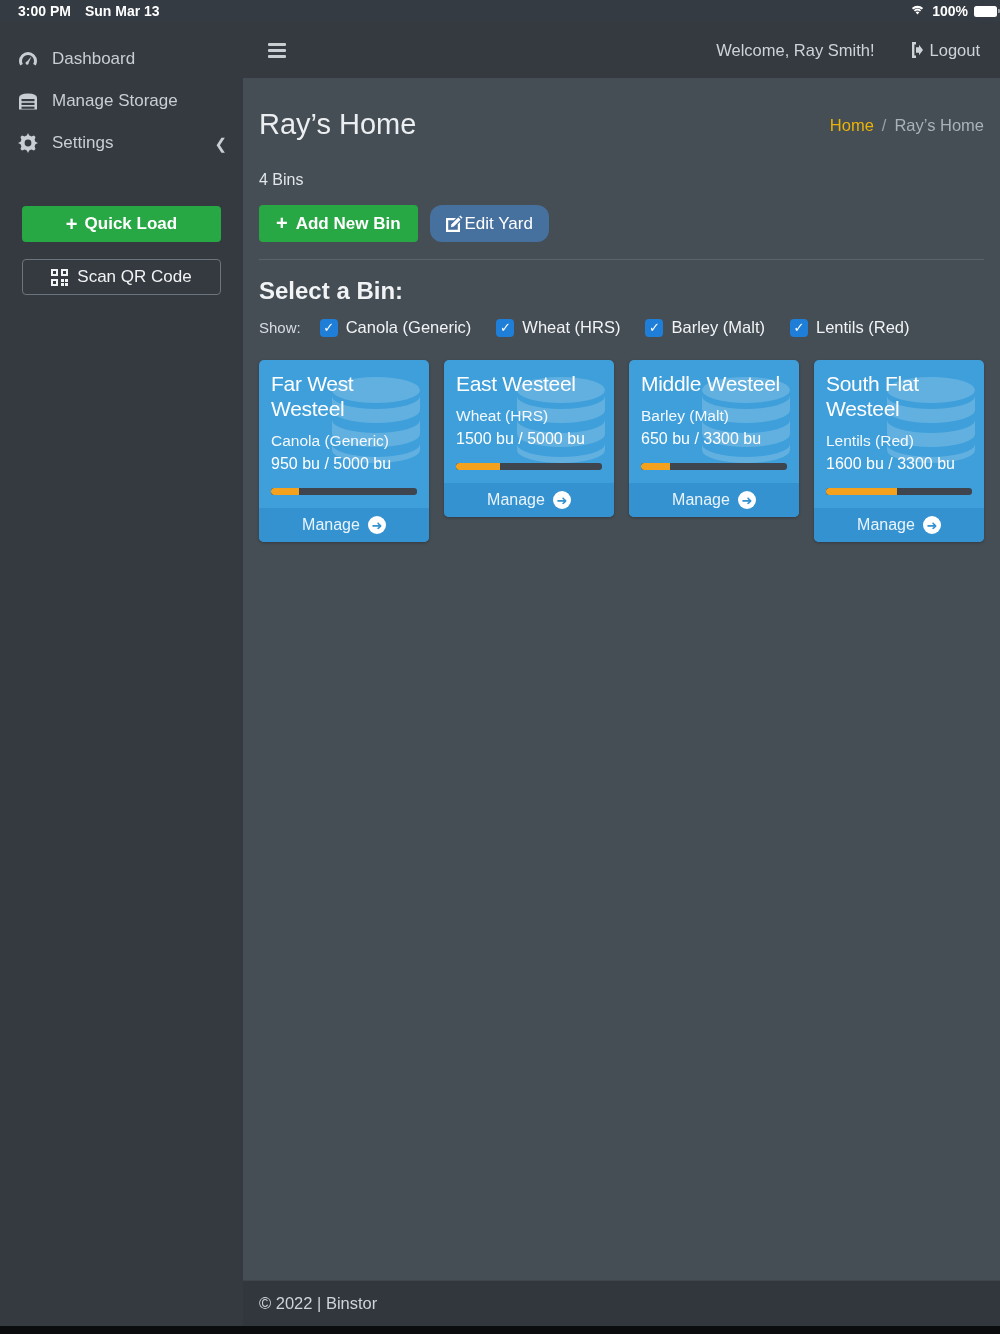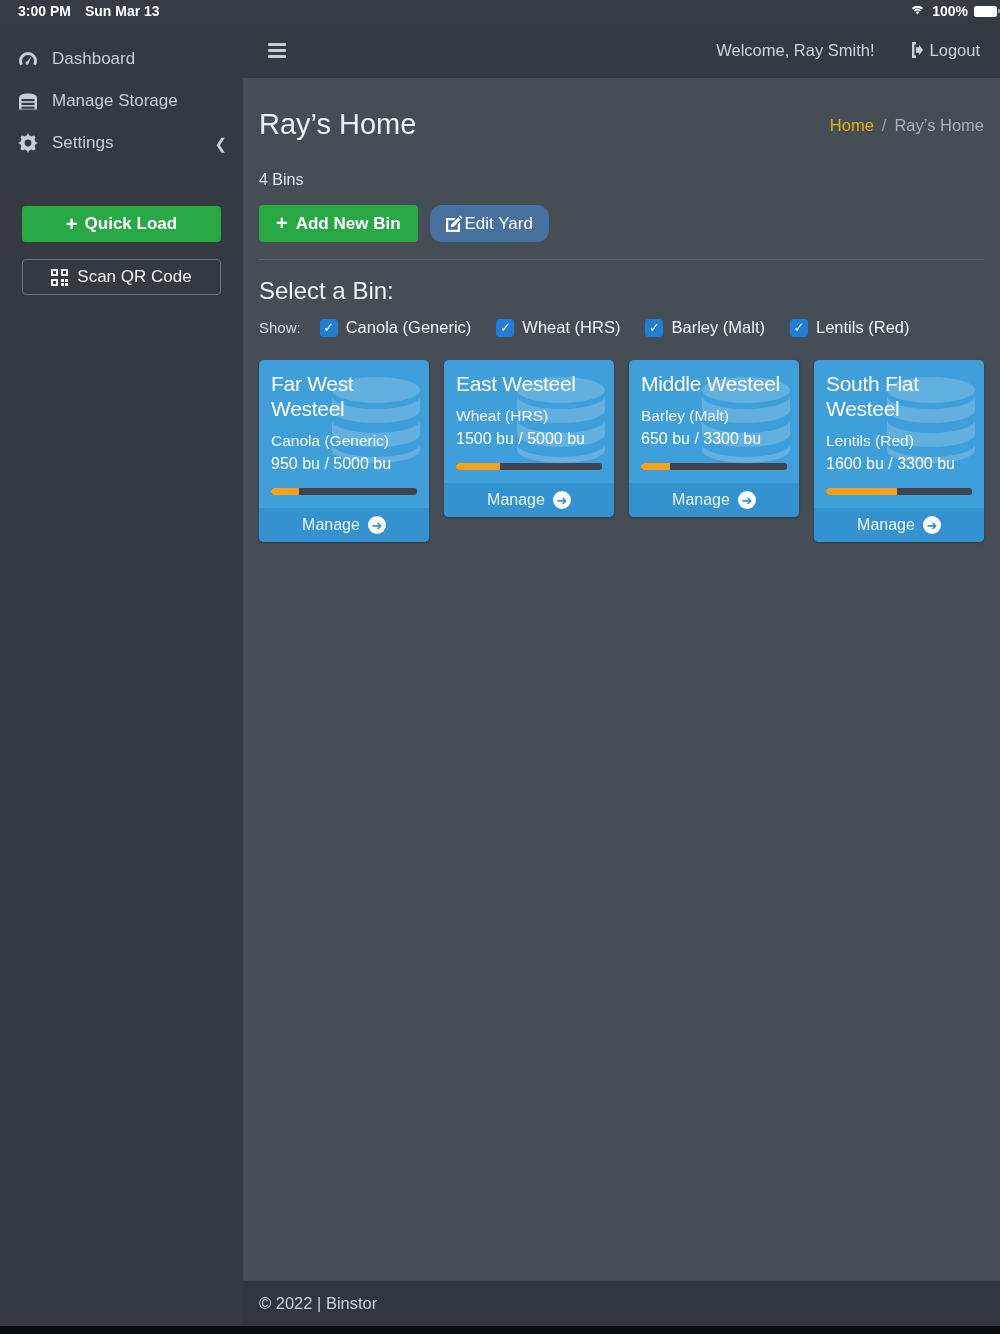--- a/index.html
+++ b/index.html
@@ -78,21 +78,21 @@
     color:#fff; font-size:17px; font-weight:bold; display:flex; align-items:center; gap:8px;
     cursor:pointer; font-family:inherit;
   }
   .btn-edityard {
     height:37px; padding:0 16px; background:#46719f; border:none; border-radius:12px;
     color:#fff; font-size:17px; display:flex; align-items:center; gap:2px;
     cursor:pointer; font-family:inherit;
   }
   .divider { border-bottom:1px solid rgba(255,255,255,0.12); margin-top:17px; }
 
-  .select-heading { margin-top:17px; font-size:24px; font-weight:400; color:#f1f3f5; }
+  .select-heading { margin-top:17px; font-size:24px; font-weight:700; color:#f1f3f5; }
   .show-row { margin-top:13px; display:flex; align-items:center; gap:25px; }
   .show-label { font-size:15px; color:#d8dde2; margin-right:-6px; }
   .filter { display:flex; align-items:center; gap:8px; cursor:pointer; }
   .checkbox {
     width:18px; height:18px; background:#1f7fd8; border-radius:4px; display:flex;
     align-items:center; justify-content:center; color:#fff; font-size:13px; font-weight:bold;
     cursor:pointer; flex:0 0 auto;
   }
   .filter-label { font-size:16.5px; color:#f1f3f5; }
 

